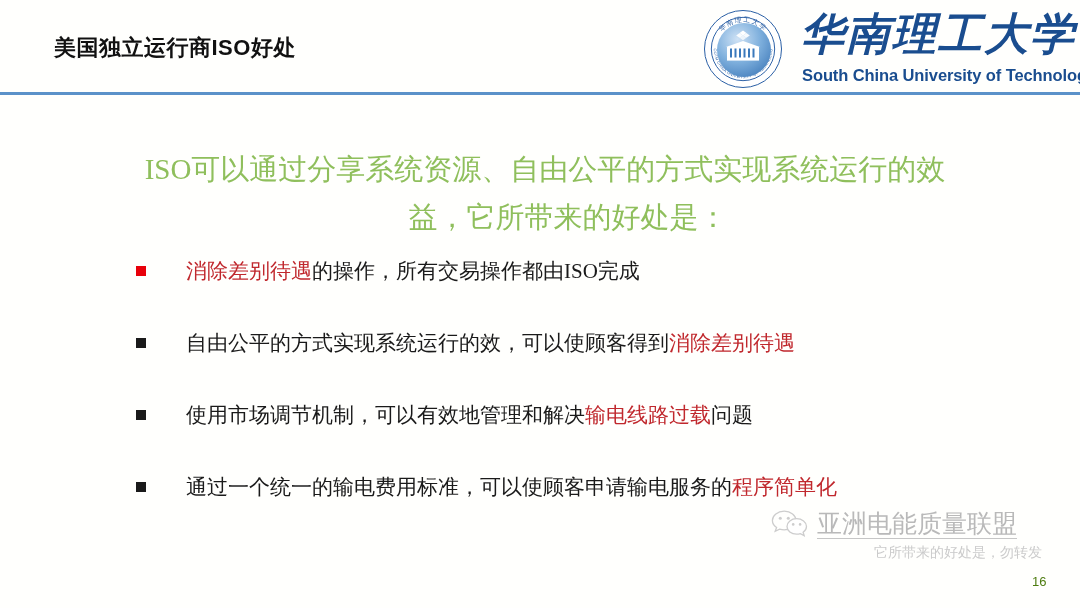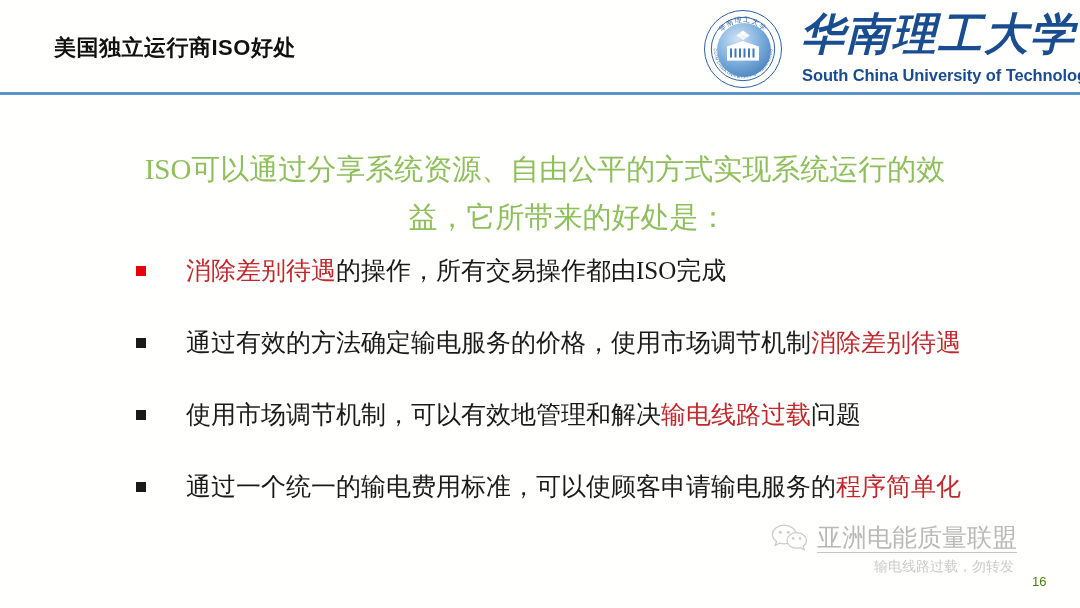--- a/index.html
+++ b/index.html
@@ -137,21 +137,21 @@
   .bullets {
     position: absolute;
     left: 136px;
     top: 246px;
     width: 860px;
   }
   .bullet {
     position: relative;
     padding-left: 50px;
     margin-bottom: 22px;
-    font-size: 25px;
+    font-size: 21px;
     line-height: 50px;
     color: #1a1a1a;
   }
   .bullet .marker {
     position: absolute;
     left: 0;
     top: 20px;
     width: 10px;
     height: 10px;
     background: #1a1a1a;
@@ -160,21 +160,21 @@
     background: #e8000a;
   }
   .em-red {
     color: #c0282d;
   }
 
   
   .watermark {
     position: absolute;
     left: 770px;
-    top: 522px;
+    top: 508px;
     width: 300px;
     height: 72px;
   }
   .wm-row {
     position: absolute;
     left: 0;
     top: 0;
     display: flex;
     align-items: center;
     gap: 7px;
@@ -273,21 +273,21 @@
     <div class="bullet accent">
       <span class="marker"></span>
       <span class="text">
         <span class="em-red">消除差别待遇</span><span>的操作，所有交易操作都由ISO完成</span>
       </span>
     </div>
 
     <div class="bullet">
       <span class="marker"></span>
       <span class="text">
-        <span>通过有效的方法确定输电服务的价格，使用市场调节机制</span><span class="em-red">消除差别待遇</span>
+        <span>自由公平的方式实现系统运行的效，可以使顾客得到</span><span class="em-red">消除差别待遇</span>
       </span>
     </div>
 
     <div class="bullet">
       <span class="marker"></span>
       <span class="text">
         <span>使用市场调节机制，可以有效地管理和解决</span><span class="em-red">输电线路过载</span><span>问题</span>
       </span>
     </div>
 
@@ -308,18 +308,18 @@
         </g>
         <g fill="#cdcdcd">
           <circle cx="10.3" cy="9.3" r="1.5"></circle>
           <circle cx="18.3" cy="9.3" r="1.5"></circle>
           <circle cx="23.2" cy="15.4" r="1.3"></circle>
           <circle cx="30.1" cy="15.4" r="1.3"></circle>
         </g>
       </svg>
       <span class="wm-name">亚洲电能质量联盟</span>
     </div>
-    <div class="wm-note">输电线路过载，勿转发</div>
+    <div class="wm-note">它所带来的好处是，勿转发</div>
   </div>
 
   <div class="page-number">16</div>
 
 </div>
 
 </body></html>

